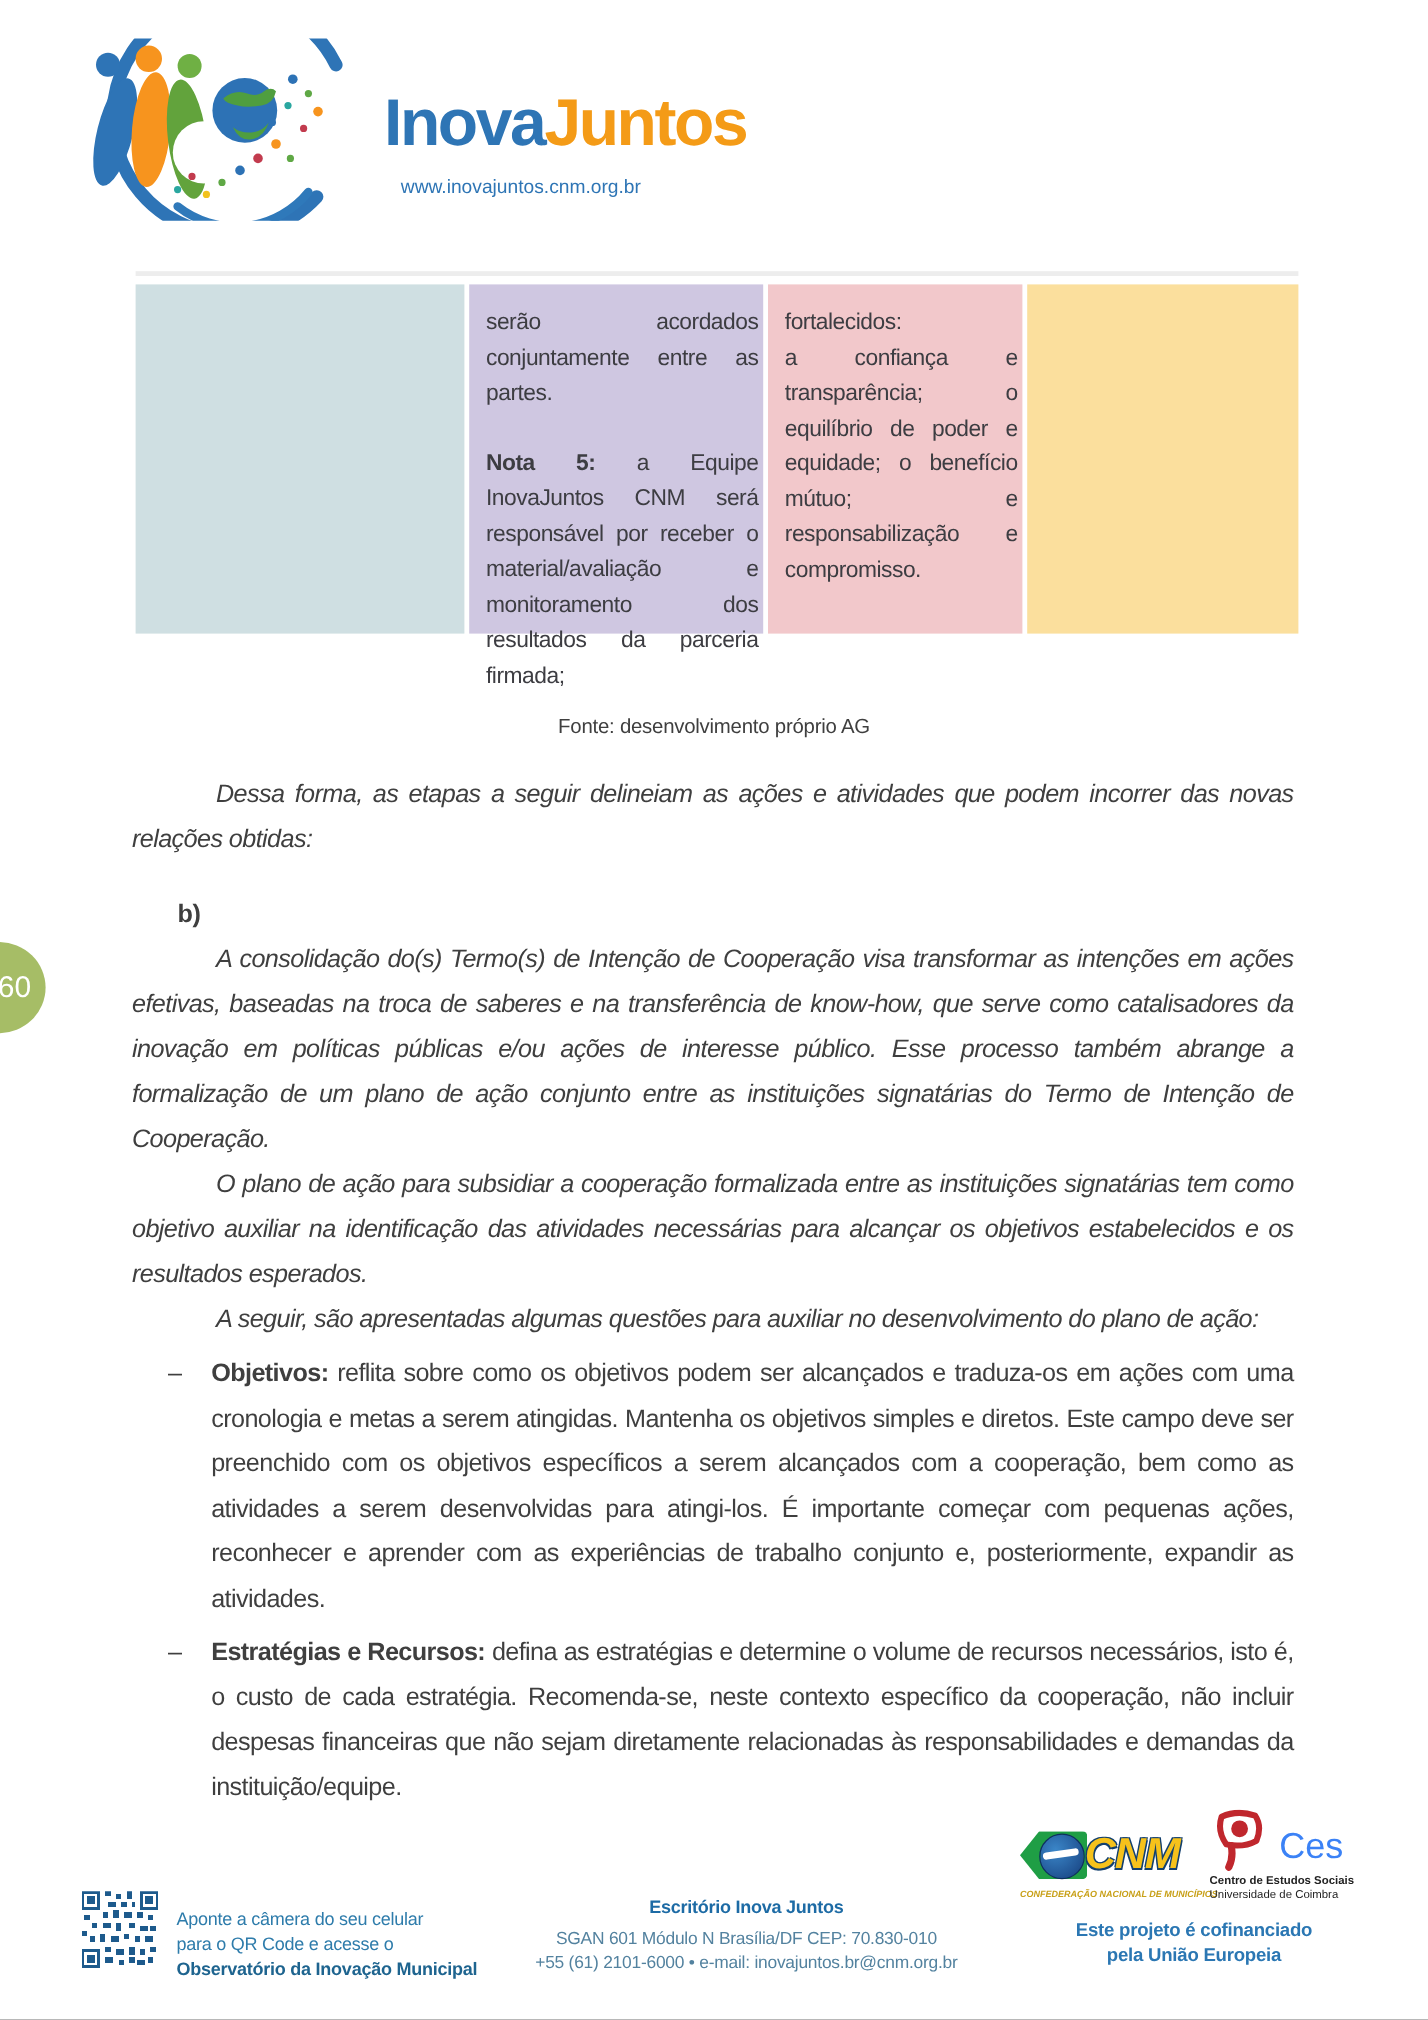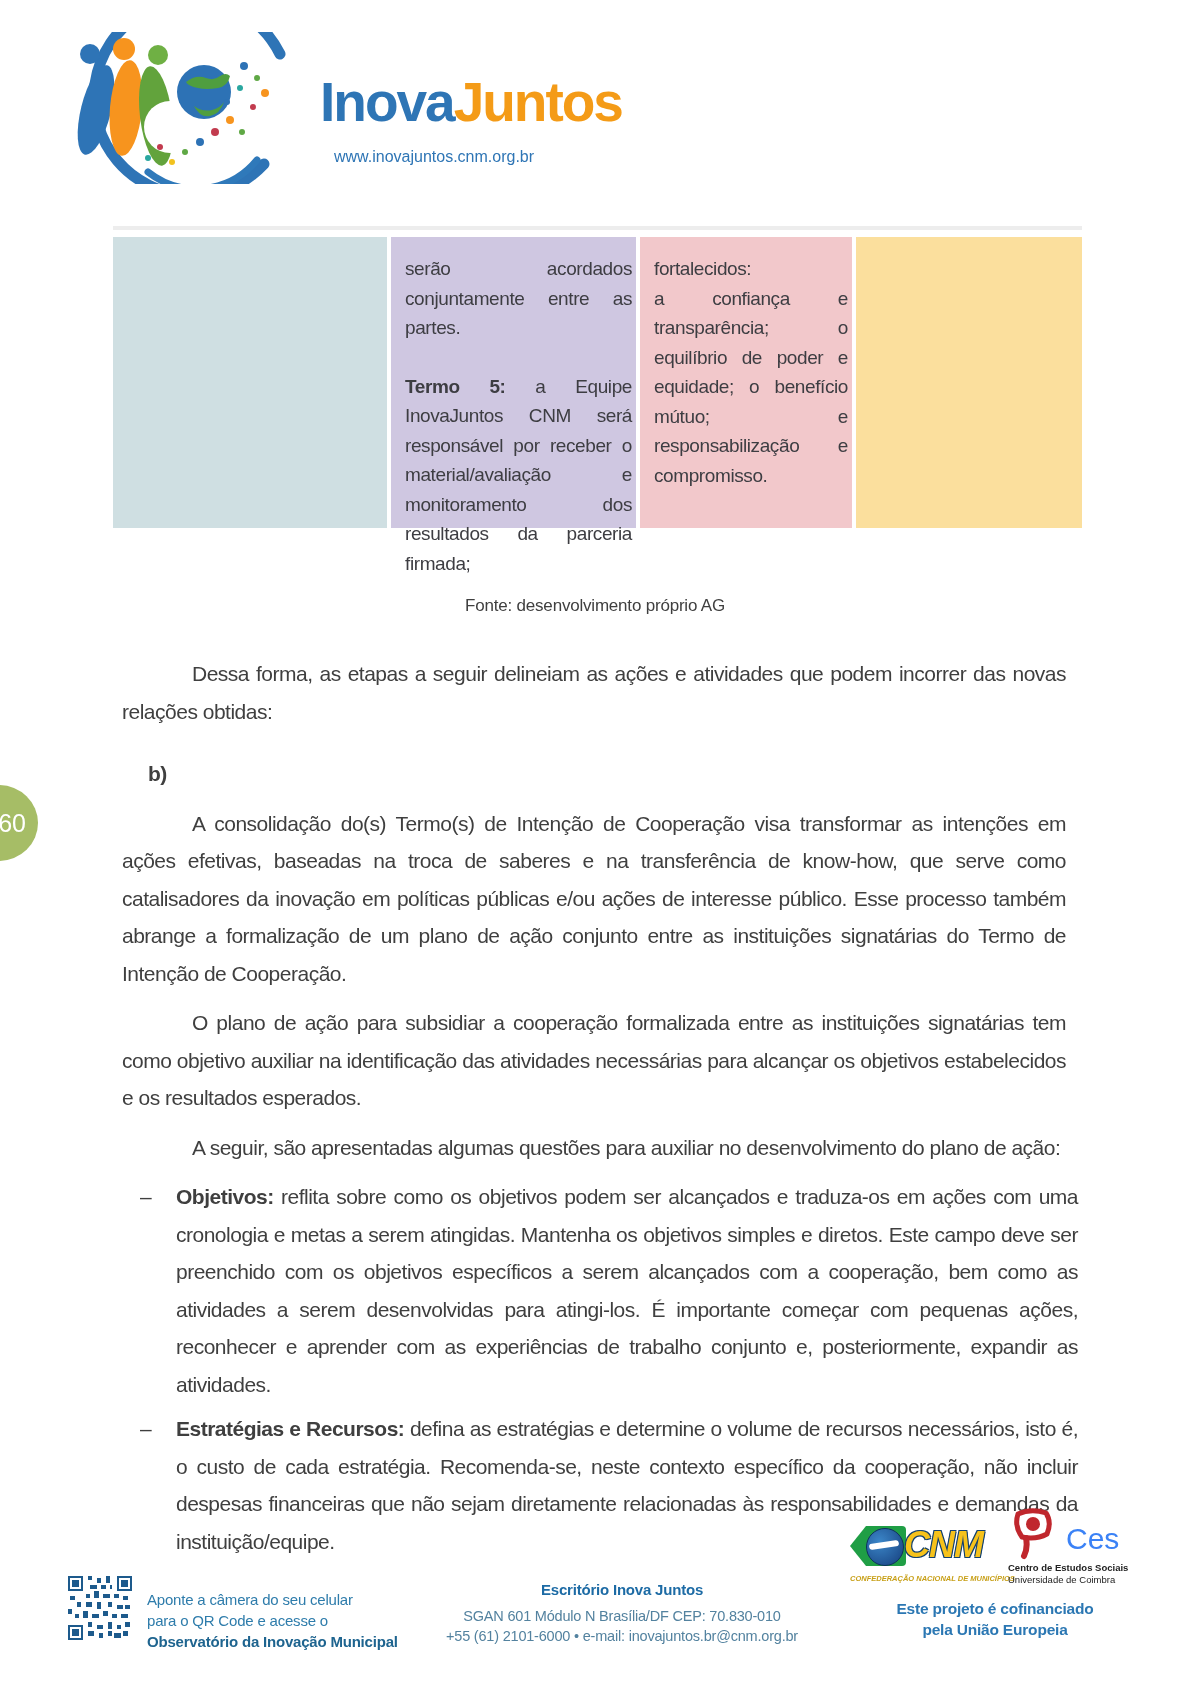--- a/index.html
+++ b/index.html
@@ -51,21 +51,21 @@
   .caption{
     position:absolute;left:0;top:596px;width:1190px;
     text-align:center;font-size:17px;color:#3f3f3f;letter-spacing:-0.2px;
   }
   
   .body-text{
     position:absolute;left:110px;top:643px;width:968px;
     font-size:21px;line-height:37.5px;letter-spacing:-0.5px;
     text-align:justify;color:#3f3f3f;
   }
-  .body-text p{margin:12px;}
+  .body-text p{margin:0;font-style:italic;}
   .p-intro{text-indent:70px;}
   .heading{margin-top:25px;font-weight:bold;display:flex;padding-left:38px;text-align:left;}
   .heading .marker{width:39px;flex:0 0 39px;}
   .p-std{margin-top:8px;text-indent:70px;}
   .p-noindent{margin-top:7px;text-indent:70px;}
   ul.bullets{list-style:none;margin:8px 0 0 0;padding:0;}
   ul.bullets li{display:flex;padding-left:30px;margin-top:7px;}
   ul.bullets .dash{width:36px;flex:0 0 36px;}
   ul.bullets .btxt{flex:1;text-align:justify;}
   .blabel{font-weight:bold;}
@@ -166,21 +166,21 @@
 
   <div class="pagenum">
     <span>60</span>
   </div>
 
   <div class="tbl-topline"></div>
   <div class="cell cell-1"></div>
   <div class="cell cell-2">
     <p>serão acordados conjuntamente entre as partes.</p>
     <div class="spacer"></div>
-    <p><span class="blabel">Termo 5:</span><span> a Equipe InovaJuntos CNM será responsável por receber o material/avaliação e monitoramento dos resultados da parceria firmada;</span></p>
+    <p><span class="blabel">Nota 5:</span><span> a Equipe InovaJuntos CNM será responsável por receber o material/avaliação e monitoramento dos resultados da parceria firmada;</span></p>
   </div>
   <div class="cell cell-3">
     <p>fortalecidos:</p>
     <p>a confiança e transparência; o equilíbrio de poder e equidade; o benefício mútuo; e responsabilização e compromisso.</p>
   </div>
   <div class="cell cell-4"></div>
 
   <div class="caption">Fonte: desenvolvimento próprio AG</div>
 
   <div class="body-text">

